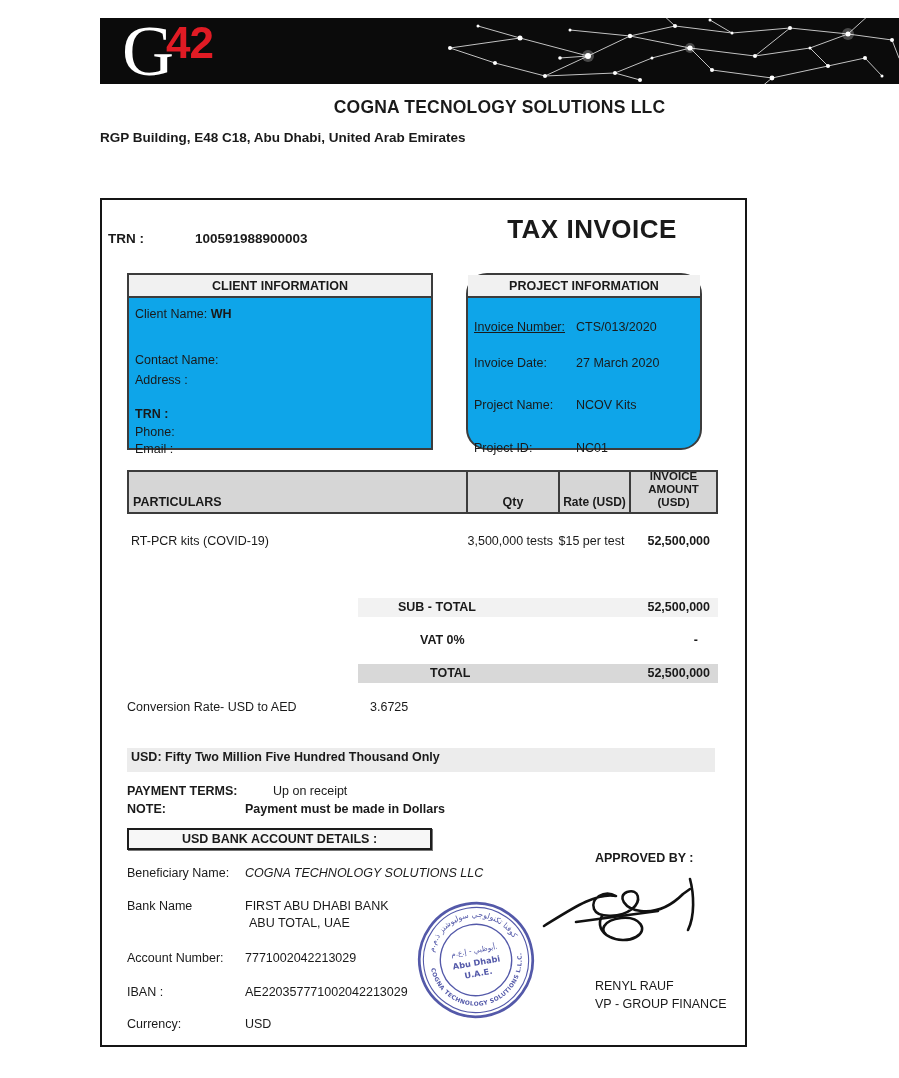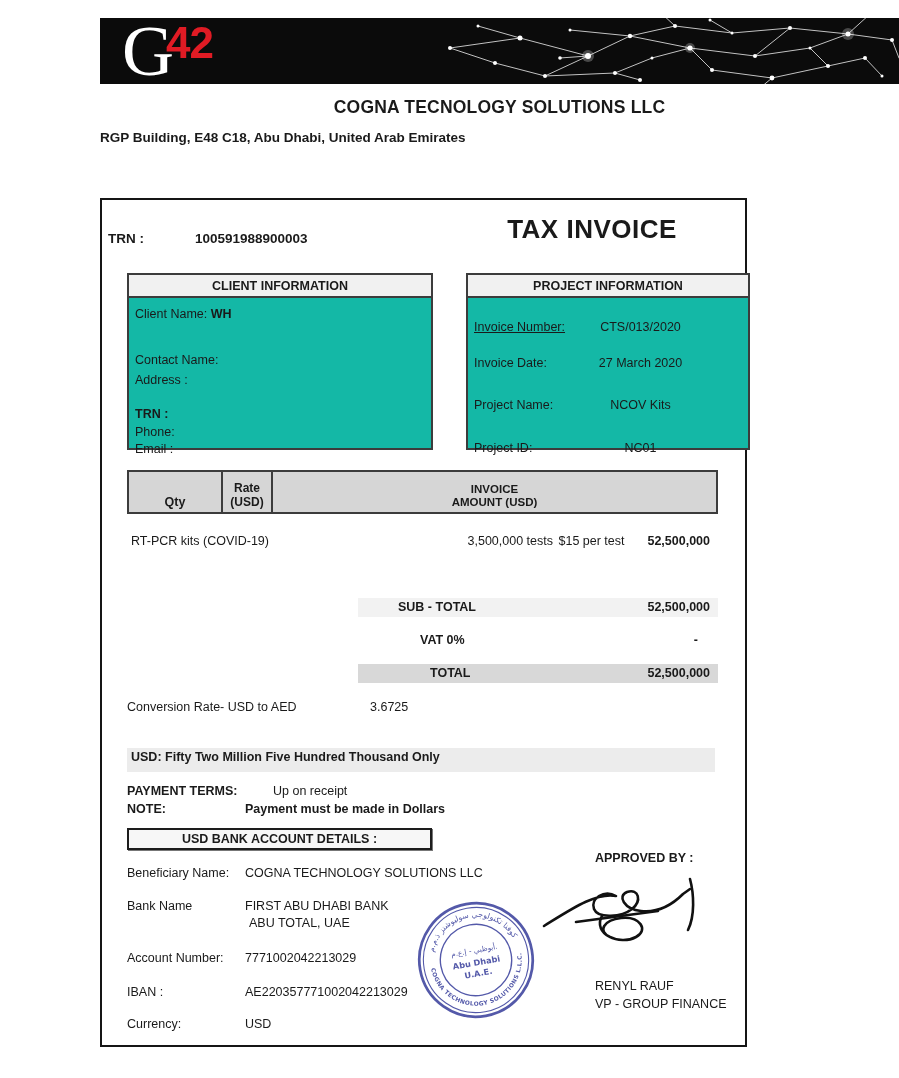--- a/index.html
+++ b/index.html
@@ -30,39 +30,39 @@
   .company-address { left:100px; top:130px; width:799px; text-align:left; font-size:13.5px; font-weight:bold; }
 
   
   .frame { left:100px; top:198px; width:647px; height:849px; border:2px solid #151515; background:#fff; }
 
   .trn-label { left:6px; top:31px; font-size:13.5px; font-weight:bold; }
   .trn-value { left:93px; top:31px; font-size:13.5px; font-weight:bold; }
   .doc-title { left:360px; top:14px; width:260px; text-align:center; font-size:26px; font-weight:bold; letter-spacing:.5px; }
 
   
-  .infobox { border:2px solid #3c3c3c; background:#14b8a6; }
+  .infobox { border:2px solid #3c3c3c; background:#0ea5e9; }
   .infobox .box-head {
     height:23px; line-height:22px; text-align:center; font-size:12.5px; font-weight:bold;
     background:#f1f1f1; border-bottom:2px solid #3c3c3c;
   }
   .client-box { left:25px; top:73px; width:306px; height:177px; }
-  .project-box { left:364px; top:73px; width:284px; height:177px; }
+  .project-box { left:364px; top:73px; width:236px; height:177px;border-radius:21px; }
   .row-abs { position:absolute; font-size:12.5px; white-space:nowrap; }
   .pj-label { left:6px; }
-  .pj-value { left:100px; width:145px; text-align:center; }
+  .pj-value { left:108px; width:145px; }
   .u { text-decoration:underline; }
   .b { font-weight:bold; }
 
   
   .items { left:25px; top:270px; width:591px; }
   .items-head { position:relative; height:44px; border:2px solid #3c3c3c; background:#d6d6d6; display:flex; }
   .items-head .cell { position:relative; height:100%; }
   .items-head .cell + .cell { border-left:2px solid #3c3c3c; }
-  .c1 { width:337px; } .c2 { width:92px; } .c3 { width:50px; } .c4 { flex:1; }
+  .c1 { width:337px; } .c2 { width:92px; } .c3 { width:71px; } .c4 { flex:1; }
   .head-txt { position:absolute; bottom:3px; font-size:12.5px; font-weight:bold; }
   .head-txt.left { left:4px; }
   .head-txt.center { left:0; right:0; text-align:center; }
   .head-txt.twoline { bottom:3px; font-size:11.5px; line-height:13px; }
   .item-row { position:relative; height:40px; }
   .ir-part { position:absolute; left:4px; top:20px; font-size:12.5px; }
   .ir-qty  { position:absolute; left:337px; width:89px; top:20px; font-size:12.5px; text-align:right; }
   .ir-rate { position:absolute; left:429px; width:71px; top:20px; font-size:12.5px; text-align:center; }
   .ir-amt  { position:absolute; left:500px; width:83px; top:20px; font-size:12.5px; font-weight:bold; text-align:right; }
 
@@ -208,20 +208,23 @@
     <div class="row-abs pj-label" style="top:81px;">Invoice Date:</div>
     <div class="row-abs pj-value" style="top:81px;">27 March 2020</div>
     <div class="row-abs pj-label" style="top:123px;">Project Name:</div>
     <div class="row-abs pj-value" style="top:123px;">NCOV Kits</div>
     <div class="row-abs pj-label" style="top:166px;">Project ID:</div>
     <div class="row-abs pj-value" style="top:166px;">NC01</div>
   </div>
 
   <div class="abs items">
     <div class="items-head">
+      <div class="cell c1">
+        <div class="head-txt left">PARTICULARS</div>
+      </div>
       <div class="cell c2">
         <div class="head-txt center">Qty</div>
       </div>
       <div class="cell c3">
         <div class="head-txt center" style="font-size:12px;">Rate (USD)</div>
       </div>
       <div class="cell c4">
         <div class="head-txt center twoline">
           <div>INVOICE</div>
           <div>AMOUNT (USD)</div>
@@ -255,21 +258,21 @@
   <div class="abs words-band">USD: Fifty Two Million Five Hundred Thousand Only</div>
 
   <div class="abs pt-label">PAYMENT TERMS:</div>
   <div class="abs pt-value">Up on receipt</div>
   <div class="abs nt-label">NOTE:</div>
   <div class="abs nt-value">Payment must be made in Dollars</div>
 
   <div class="abs bank-box">USD BANK ACCOUNT DETAILS :</div>
 
   <div class="abs bank-label" style="top:666px;">Beneficiary Name:</div>
-  <div class="abs bank-value" style="top:666px;">COGNA TECHNOLOGY SOLUTIONS LLC</div>
+  <div class="abs bank-value" style="top:666px;font-style:italic;">COGNA TECHNOLOGY SOLUTIONS LLC</div>
 
   <div class="abs bank-label" style="top:699px;">Bank Name</div>
   <div class="abs bank-value" style="top:699px;">FIRST ABU DHABI BANK</div>
   <div class="abs bank-value" style="top:716px; left:147px;">ABU TOTAL, UAE</div>
 
   <div class="abs bank-label" style="top:751px;">Account Number:</div>
   <div class="abs bank-value" style="top:751px;">7771002042213029</div>
 
   <div class="abs bank-label" style="top:785px;">IBAN :</div>
   <div class="abs bank-value" style="top:785px;">AE220357771002042213029</div>

